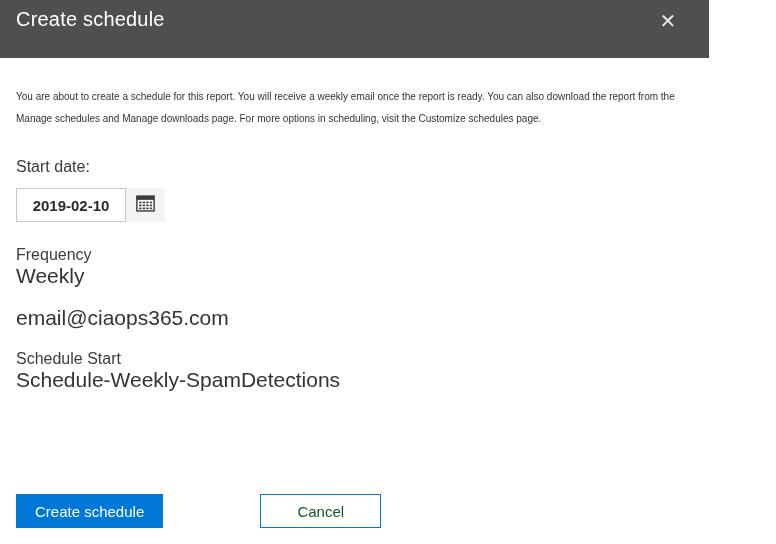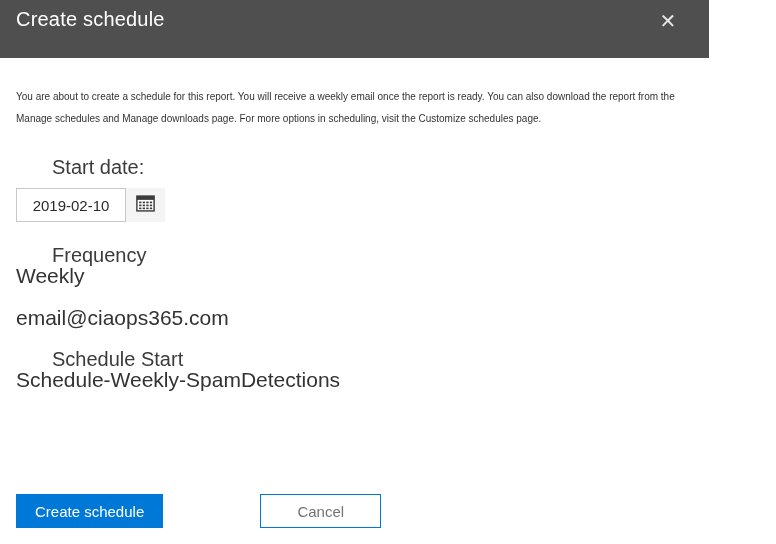--- a/index.html
+++ b/index.html
@@ -48,24 +48,23 @@
     padding: 28px 28px 0 16px;
     color: #333333;
   }
   .description {
     font-size: 10px;
     line-height: 22px;
     color: #333333;
     max-width: 736px;
   }
   .field-label {
-    font-size: 20px;
+    font-size: 16px;
     line-height: 20px;
     color: #3b3b3b;
-    margin-left: 36px;
   }
   .field-value {
     font-size: 21px;
     line-height: 22px;
     color: #333333;
   }
   .start-date-label { margin-top: 27px; }
   
   .date-control {
     margin-top: 11px;
@@ -73,21 +72,21 @@
     align-items: stretch;
     background: #f4f4f4;
     height: 34px;
   }
   .date-input {
     width: 110px; height: 34px;
     border: 1px solid #c8c8c8;
     background: #ffffff;
     font-family: "Liberation Sans", sans-serif;
     font-size: 15px;
-    font-weight: 400;
+    font-weight: 700;
     color: #2b2b2b;
     text-align: center;
     outline: none;
   }
   .calendar-btn {
     width: 39px; height: 34px;
     border: none;
     background: transparent;
     display: flex;
     align-items: center;
@@ -115,21 +114,21 @@
     font-family: "Liberation Sans", sans-serif;
     font-size: 15px;
     cursor: pointer;
   }
   .secondary-btn {
     height: 34px;
     min-width: 121px;
     padding: 0 18px;
     margin-left: 97px;
     background: #ffffff;
-    color: #737373;
+    color: #14532d;
     border: 1px solid #0078d7;
     font-family: "Liberation Sans", sans-serif;
     font-size: 15px;
     cursor: pointer;
   }
 </style>
 </head>
 <body>
 
 <div class="dialog">

